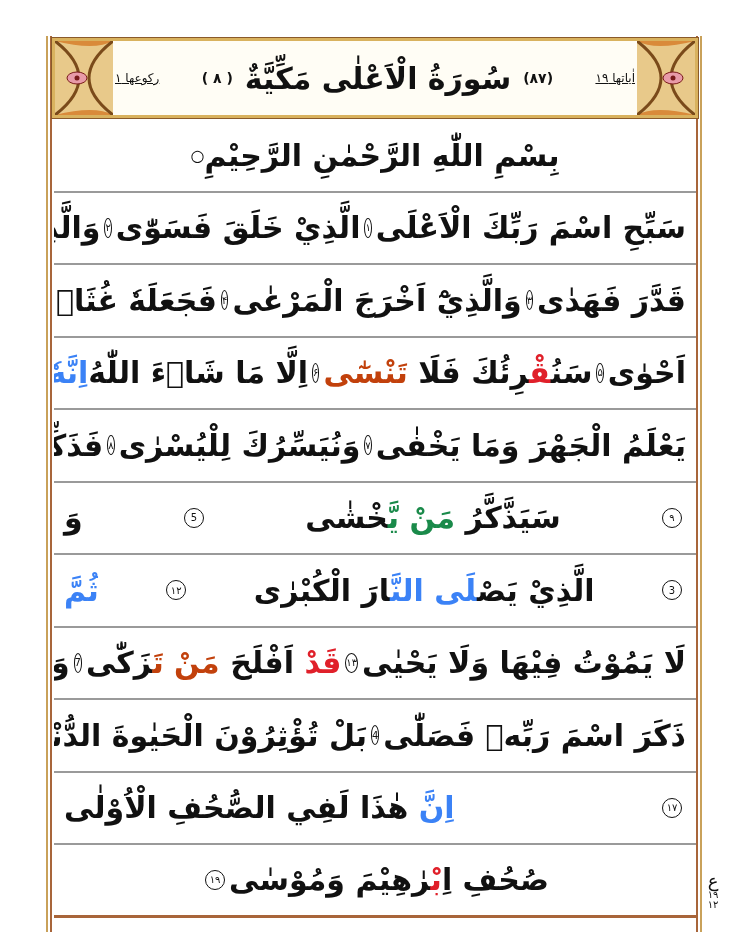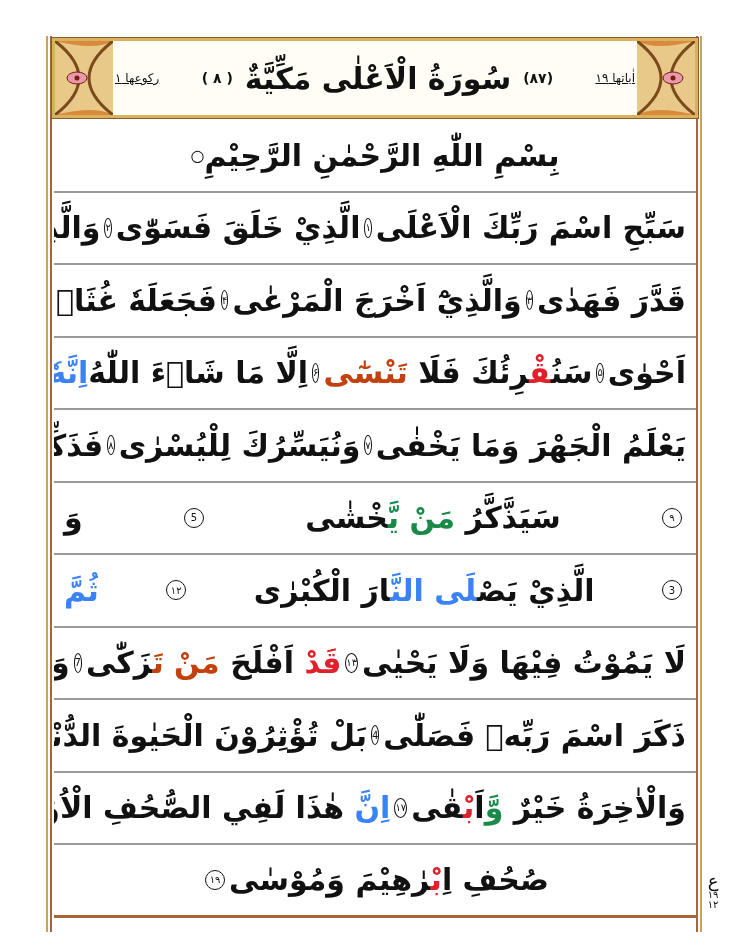--- a/index.html
+++ b/index.html
@@ -159,21 +159,20 @@
   </div>
 
   <div class="line justify">
     <span>ذَكَرَ اسْمَ رَبِّهٖ فَصَلّٰى</span>
     <span class="ayah-num">4</span>
     <span>بَلْ تُؤْثِرُوْنَ الْحَيٰوةَ الدُّنْيَا</span>
 
   </div>
 
   <div class="line justify">
-    <span><span>وَالْاٰخِرَةُ خَيْرٌ</span> <span class="green">وَّ</span><span>اَ</span><span class="red">بْ</span><span>قٰى</span></span>
     <span class="ayah-num">۱۷</span>
     <span><span class="orange">اِنَّ</span> <span>هٰذَا لَفِي الصُّحُفِ الْاُوْلٰى</span></span>
 
   </div>
 
   <div class="line last">
     <span><span>صُحُفِ اِ</span><span class="red">بْ</span><span>رٰهِيْمَ وَمُوْسٰى</span></span>
     <span class="ayah-num">۱۹</span>
   </div>
 </div>

